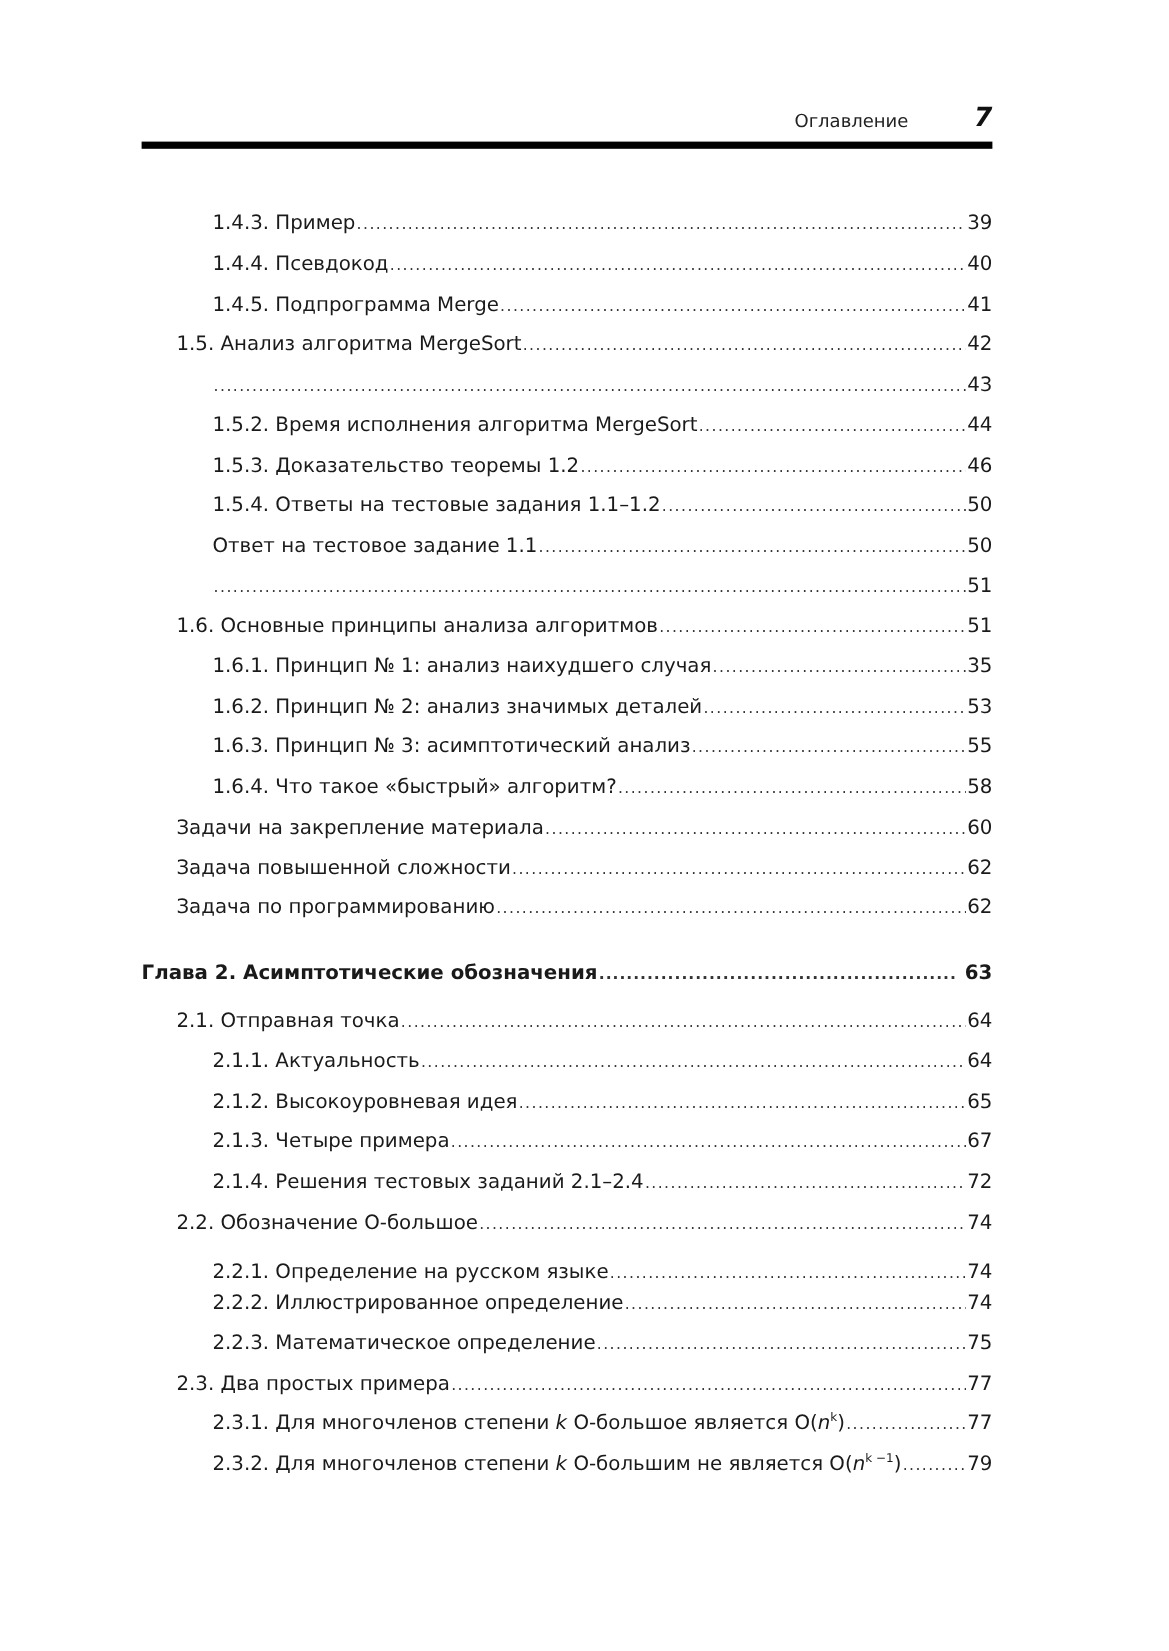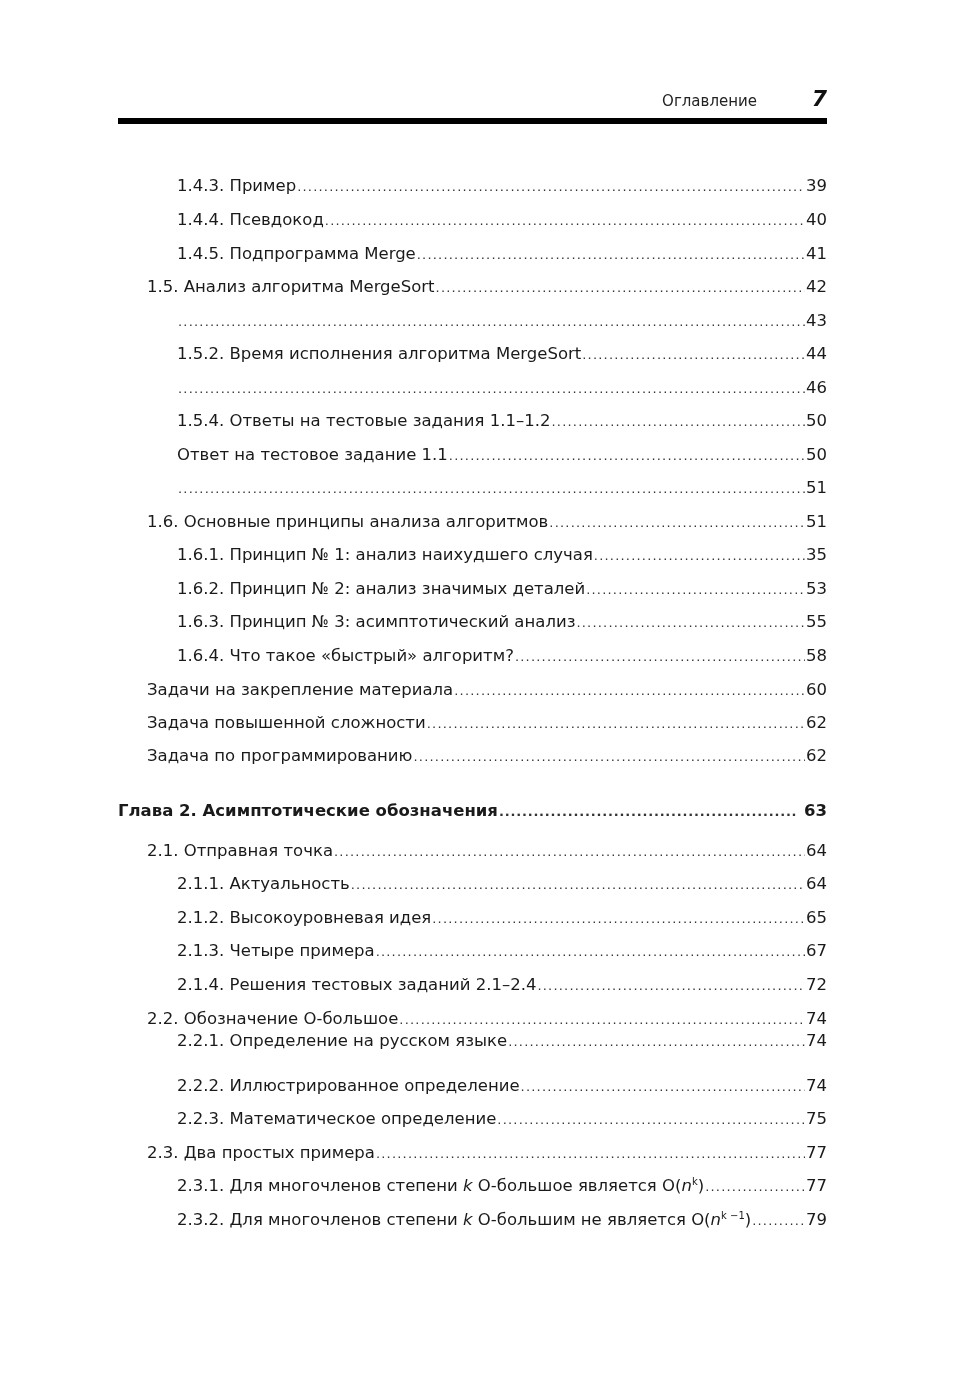--- a/index.html
+++ b/index.html
@@ -71,20 +71,21 @@
     <div class="row l2" style="top: 140px;">
       <span class="dots">................................................................................................................................................</span>
       <span class="page">43</span>
     </div>
     <div class="row l2" style="top: 173px;">
       <span class="label">1.5.2. Время исполнения алгоритма MergeSort</span>
       <span class="dots">................................................................................................................................................</span>
       <span class="page">44</span>
     </div>
     <div class="row l2" style="top: 207px;">
+      <span class="label">1.5.3. Доказательство теоремы 1.2</span>
       <span class="dots">................................................................................................................................................</span>
       <span class="page">46</span>
     </div>
     <div class="row l2" style="top: 240px;">
       <span class="label">1.5.4. Ответы на тестовые задания 1.1–1.2</span>
       <span class="dots">................................................................................................................................................</span>
       <span class="page">50</span>
     </div>
     <div class="row l2" style="top: 274px;">
       <span class="label">Ответ на тестовое задание 1.1</span>
@@ -163,21 +164,21 @@
     <div class="row l2" style="top: 804px;">
       <span class="label">2.1.4. Решения тестовых заданий 2.1–2.4</span>
       <span class="dots">................................................................................................................................................</span>
       <span class="page">72</span>
     </div>
     <div class="row l1" style="top: 838px;">
       <span class="label">2.2. Обозначение О-большое</span>
       <span class="dots">................................................................................................................................................</span>
       <span class="page">74</span>
     </div>
-    <div class="row l2" style="top: 860px; text-align: center;">
+    <div class="row l2" style="top: 879px; text-align: center;">
       <span class="label">2.2.1. Определение на русском языке</span>
       <span class="dots">................................................................................................................................................</span>
       <span class="page">74</span>
     </div>
     <div class="row l2" style="top: 905px;">
       <span class="label">2.2.2. Иллюстрированное определение</span>
       <span class="dots">................................................................................................................................................</span>
       <span class="page">74</span>
     </div>
     <div class="row l2" style="top: 938px;">

